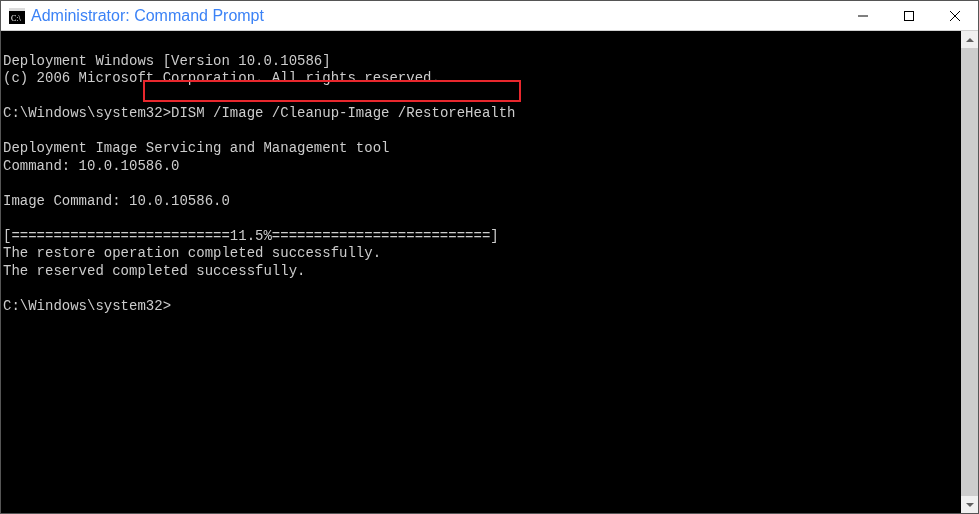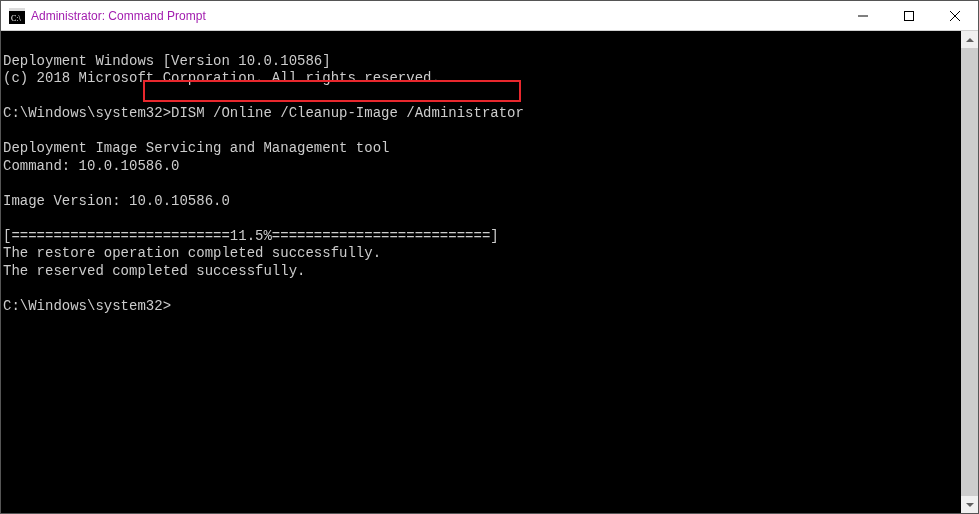--- a/index.html
+++ b/index.html
@@ -28,22 +28,22 @@
       width: 16px;
       height: 16px;
       margin: 0 6px 0 8px;
       display: flex;
       align-items: center;
       justify-content: center;
     }
     .titlebar-icon svg { width: 16px; height: 16px; }
     .titlebar-title {
       flex: 1;
-      font-size: 12px;
-      color: #a21caf;
+      font-size: 16px;
+      color: #3b82f6;
       white-space: nowrap;
     }
     .titlebar-controls {
       display: flex;
       height: 100%;
     }
     .titlebar-btn {
       width: 46px;
       height: 100%;
       display: flex;
@@ -142,28 +142,28 @@
           <line x1="0" y1="0" x2="10" y2="10" stroke="#000" stroke-width="1"></line>
           <line x1="10" y1="0" x2="0" y2="10" stroke="#000" stroke-width="1"></line>
         </svg>
       </div>
     </div>
   </div>
 
   <div class="content-wrap">
     <div class="terminal">
 <span class="terminal-line">Deployment Windows [Version 10.0.10586]</span>
-<span class="terminal-line">(c) 2018 Microsoft Corporation. All rights reserved.</span>
+<span class="terminal-line">(c) 2006 Microsoft Corporation. All rights reserved.</span>
 <span class="terminal-line"></span>
-<span class="prompt-line"><span>C:\Windows\system32&gt;</span><span>DISM /Online /Cleanup-Image /Administrator</span></span>
+<span class="prompt-line"><span>C:\Windows\system32&gt;</span><span>DISM /Image /Cleanup-Image /RestoreHealth</span></span>
 <span class="terminal-line"></span>
 <span class="terminal-line">Deployment Image Servicing and Management tool</span>
 <span class="terminal-line">Command: 10.0.10586.0</span>
 <span class="terminal-line"></span>
-<span class="terminal-line">Image Version: 10.0.10586.0</span>
+<span class="terminal-line">Image Command: 10.0.10586.0</span>
 <span class="terminal-line"></span>
 <span class="terminal-line">[==========================11.5%==========================]</span>
 <span class="terminal-line">The restore operation completed successfully.</span>
 <span class="terminal-line">The reserved completed successfully.</span>
 <span class="terminal-line"></span>
 <span class="terminal-line">C:\Windows\system32&gt;</span>
     </div>
 
     <div class="scrollbar">
       <div class="scrollbar-btn">

